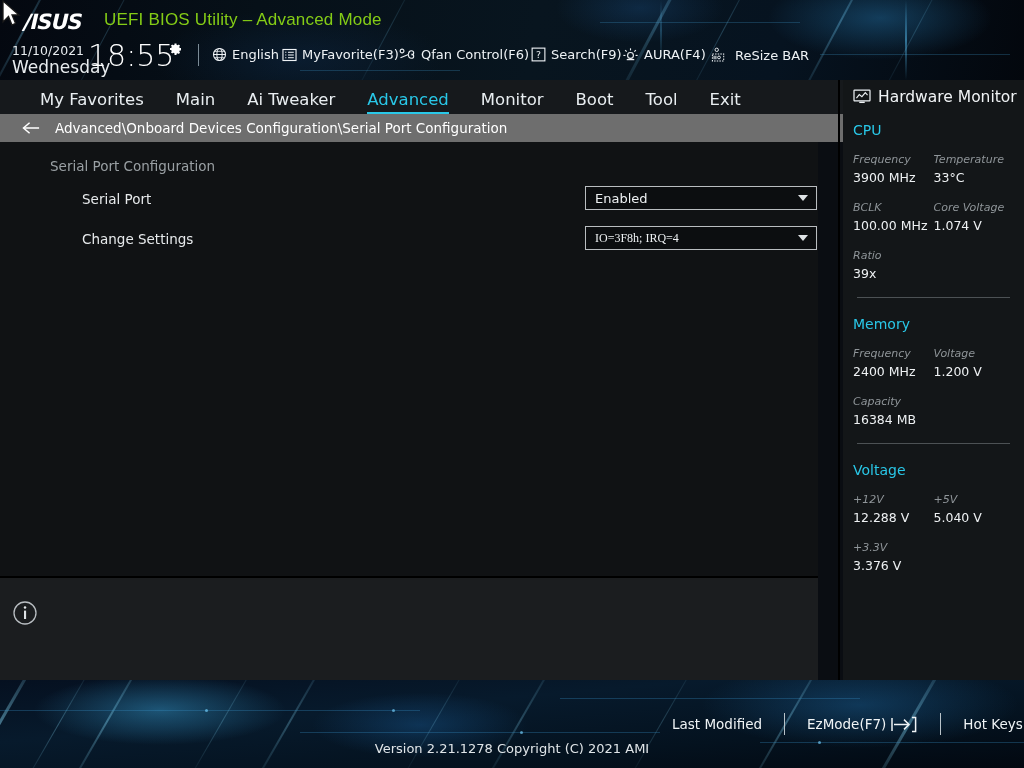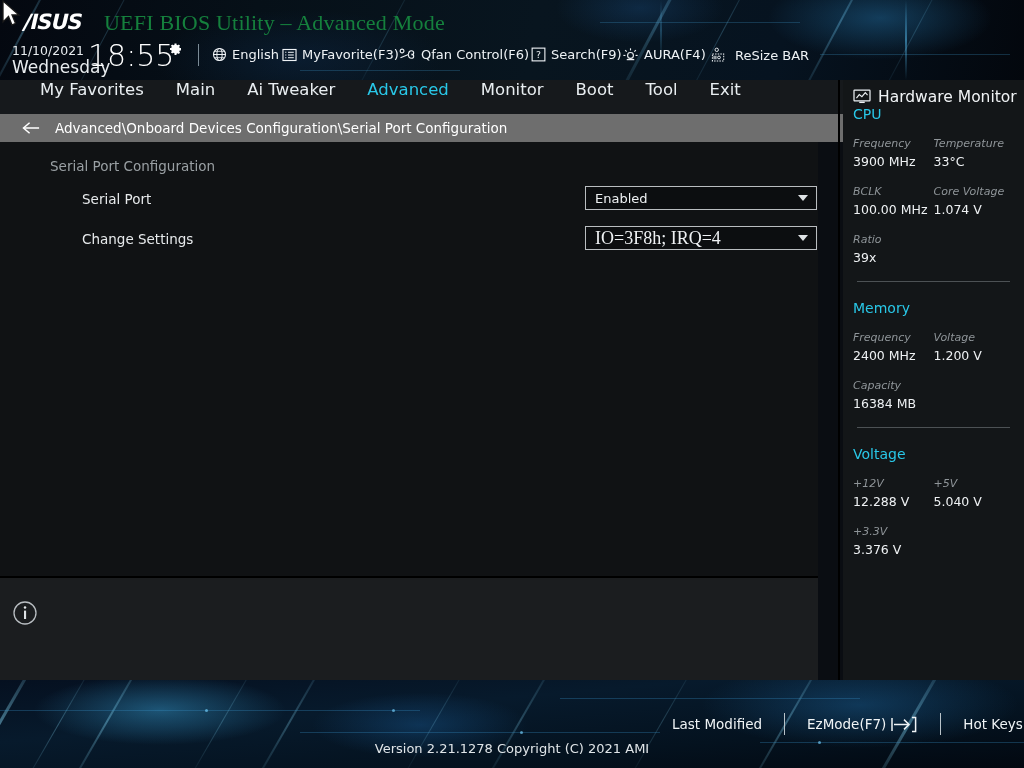--- a/index.html
+++ b/index.html
@@ -34,22 +34,22 @@
     display:flex; align-items:center; justify-content:center;
     font-family:"DejaVu Sans", sans-serif;
     font-weight:bold; font-style:italic; font-size:21px; letter-spacing:-1px;
     color:#ffffff;
     transform:skewX(-2deg);
   }
   .cursor-arrow { position:absolute; left:0px; top:0px; z-index:30; }
 
   .app-title {
     position:absolute; left:104px; top:10px;
-    font-size:22px; color:#15803d; letter-spacing:0.2px;
-    font-family:Liberation Serif, serif; font-weight:300;
+    font-size:17px; color:#84cc16; letter-spacing:0.2px;
+    font-family:Liberation Sans, sans-serif; font-weight:300;
   }
 
   
   .datebox { position:absolute; left:12px; top:44px; line-height:1.08; }
   .datebox .d1 { font-size:12.5px; color:#e8ecef; font-family:"DejaVu Sans",sans-serif; }
   .datebox .d2 { font-size:17px; color:#e8ecef; font-family:"DejaVu Sans",sans-serif; }
   .clock {
     position:absolute; left:88px; top:38px;
     font-size:30px; color:#ffffff; font-family:"DejaVu Sans", sans-serif; font-weight:300;
     letter-spacing:0px;
@@ -61,21 +61,21 @@
     position:absolute; top:47px; display:flex; align-items:center; gap:5px;
     font-size:13px; color:#eef2f5; font-family:"DejaVu Sans", sans-serif; white-space:nowrap;
   }
   .tool-item svg { display:block; }
 
   
   .tabbar {
     position:absolute; left:0; top:80px; width:1024px; height:34px;
     background:#16191c;
   }
-  .tabs { display:flex; height:40px; padding-left:40px; gap:32px; }
+  .tabs { display:flex; align-items:center; height:40px; padding-left:40px; gap:32px; }
   .tab {
     font-size:16.5px; color:#e9eef1; font-family:"DejaVu Sans", sans-serif;
     padding-bottom:2px; position:relative; white-space:nowrap; cursor:pointer;
   }
   .tab.active { color:#29c8e8; }
   .tab.active::after {
     content:""; position:absolute; left:0; right:0; bottom:-3px; height:2px; background:#29c8e8;
   }
 
   
@@ -95,40 +95,40 @@
 
   .opt-row { position:absolute; left:50px; width:748px; height:26px;margin-left:32px; }
   .opt-label { font-size:13.5px; color:#e7eaec; font-family:"DejaVu Sans", sans-serif; line-height:26px; }
   .dropdown {
     position:absolute; left:503px; top:0px; width:232px; height:24px;
     border:1px solid #b9bdc0; background:#0c0e10;
     display:flex; align-items:center; justify-content:space-between;
     padding:0 8px 0 9px; cursor:pointer;
   }
   .dd-value { font-size:13px; color:#eef1f3; font-family:"DejaVu Sans", sans-serif; }
-  .dd-value.mono { font-family:"Liberation Serif", serif; font-size:18px; }
+  .dd-value.mono { font-family:"Liberation Serif", serif; font-size:12px; }
   .dd-caret { width:0; height:0; border-left:5px solid transparent; border-right:5px solid transparent; border-top:6px solid #dfe3e6; }
 
   
   .descpanel { position:absolute; left:0; top:578px; width:818px; height:102px; background:#1b1d1f; }
   .desc-divider { position:absolute; left:0; top:576px; width:818px; height:2px; background:#000; }
   .info-icon { position:absolute; left:12px; top:600px; }
   .desc-text {
     position:absolute; left:48px; top:600px; width:740px;
     font-size:13px; color:#c9ced2; font-family:"DejaVu Sans", sans-serif; line-height:1.45;
   }
 
   
   .hwdiv { position:absolute; left:838px; top:80px; width:2px; height:600px; background:#000; }
   .sidebar {
     position:absolute; left:843px; top:80px; width:181px; height:600px;
     background:#131618; padding:8px 0 0 0;
   }
   .hw-head {
-    display:flex; align-items:center; gap:7px; padding-left:10px; 
+    display:flex; align-items:center; gap:7px; padding-left:10px; margin-bottom:16px;
   }
   .hw-head-text { font-size:15.5px; color:#f0f3f5; font-family:"DejaVu Sans", sans-serif; }
 
   .hw-group { padding:0 10px; }
   .hw-group-title { font-size:14px; color:#29c8e8; font-family:"DejaVu Sans", sans-serif; margin-bottom:15px; }
   .hw-pairrow { display:flex; margin-bottom:16px; }
   .hw-cell { width:85px; }
   .hw-k { font-size:11px; color:#8f9599; font-family:"DejaVu Sans", sans-serif; margin-bottom:4px;font-style:italic; }
   .hw-v { font-size:12.5px; color:#eef1f3; font-family:"DejaVu Sans", sans-serif; }
   .hw-sep { height:1px; background:#4c5154; margin:8px 4px 18px 4px; }

